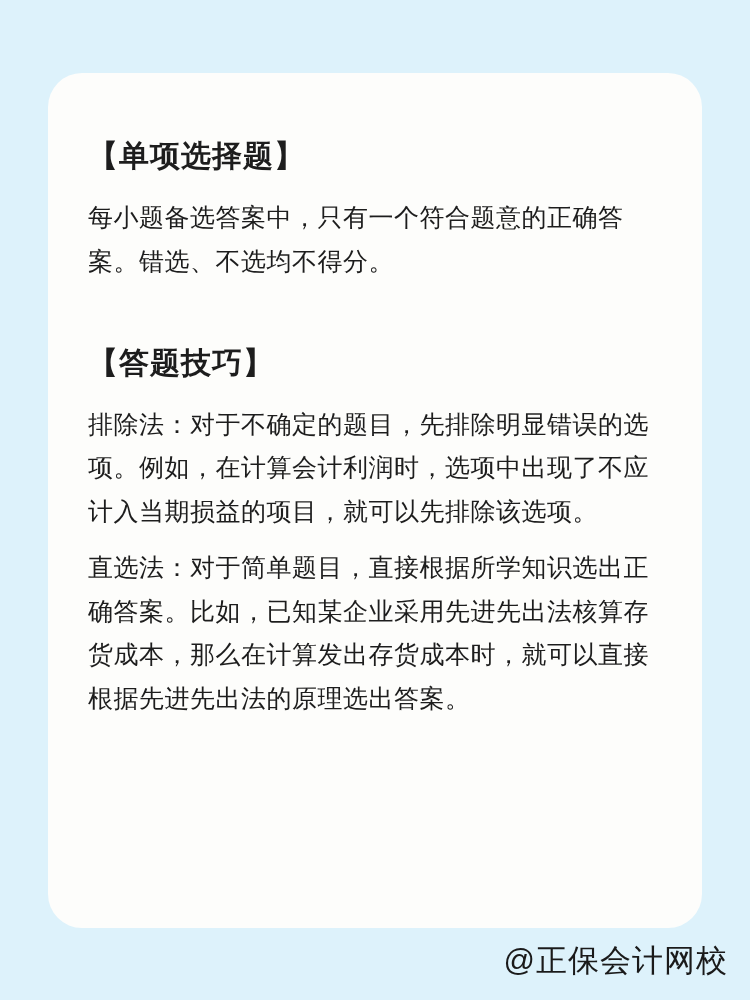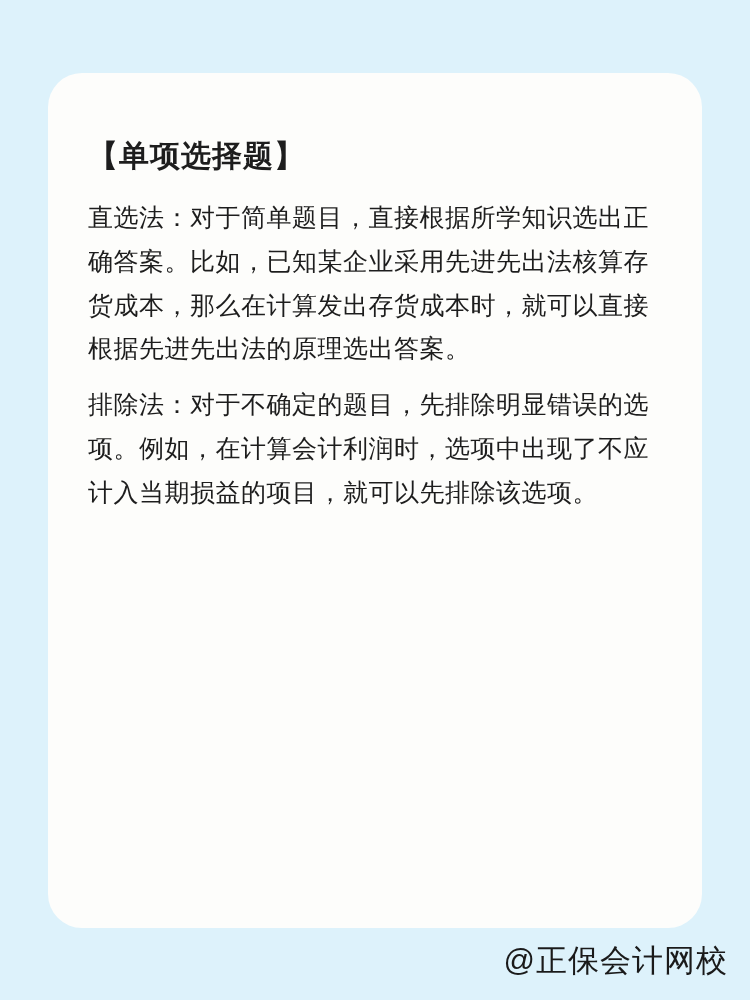--- a/index.html
+++ b/index.html
@@ -67,23 +67,25 @@
 </style>
 </head>
 <body>
 
 <div class="page">
 
   <div class="card">
 
     <h1 class="heading">【单项选择题】</h1>
 
+    <p class="para">每小题备选答案中，只有一个符合题意的正确答案。错选、不选均不得分。</p>
 
+    <h1 class="heading second">【答题技巧】</h1>
+
+    <p class="para">排除法：对于不确定的题目，先排除明显错误的选项。例如，在计算会计利润时，选项中出现了不应计入当期损益的项目，就可以先排除该选项。</p>
 
     <p class="para">直选法：对于简单题目，直接根据所学知识选出正确答案。比如，已知某企业采用先进先出法核算存货成本，那么在计算发出存货成本时，就可以直接根据先进先出法的原理选出答案。</p>
-
-    <p class="para">排除法：对于不确定的题目，先排除明显错误的选项。例如，在计算会计利润时，选项中出现了不应计入当期损益的项目，就可以先排除该选项。</p>
 
   </div>
 
   <div class="watermark">@正保会计网校</div>
 
 </div>
 
 </body></html>

